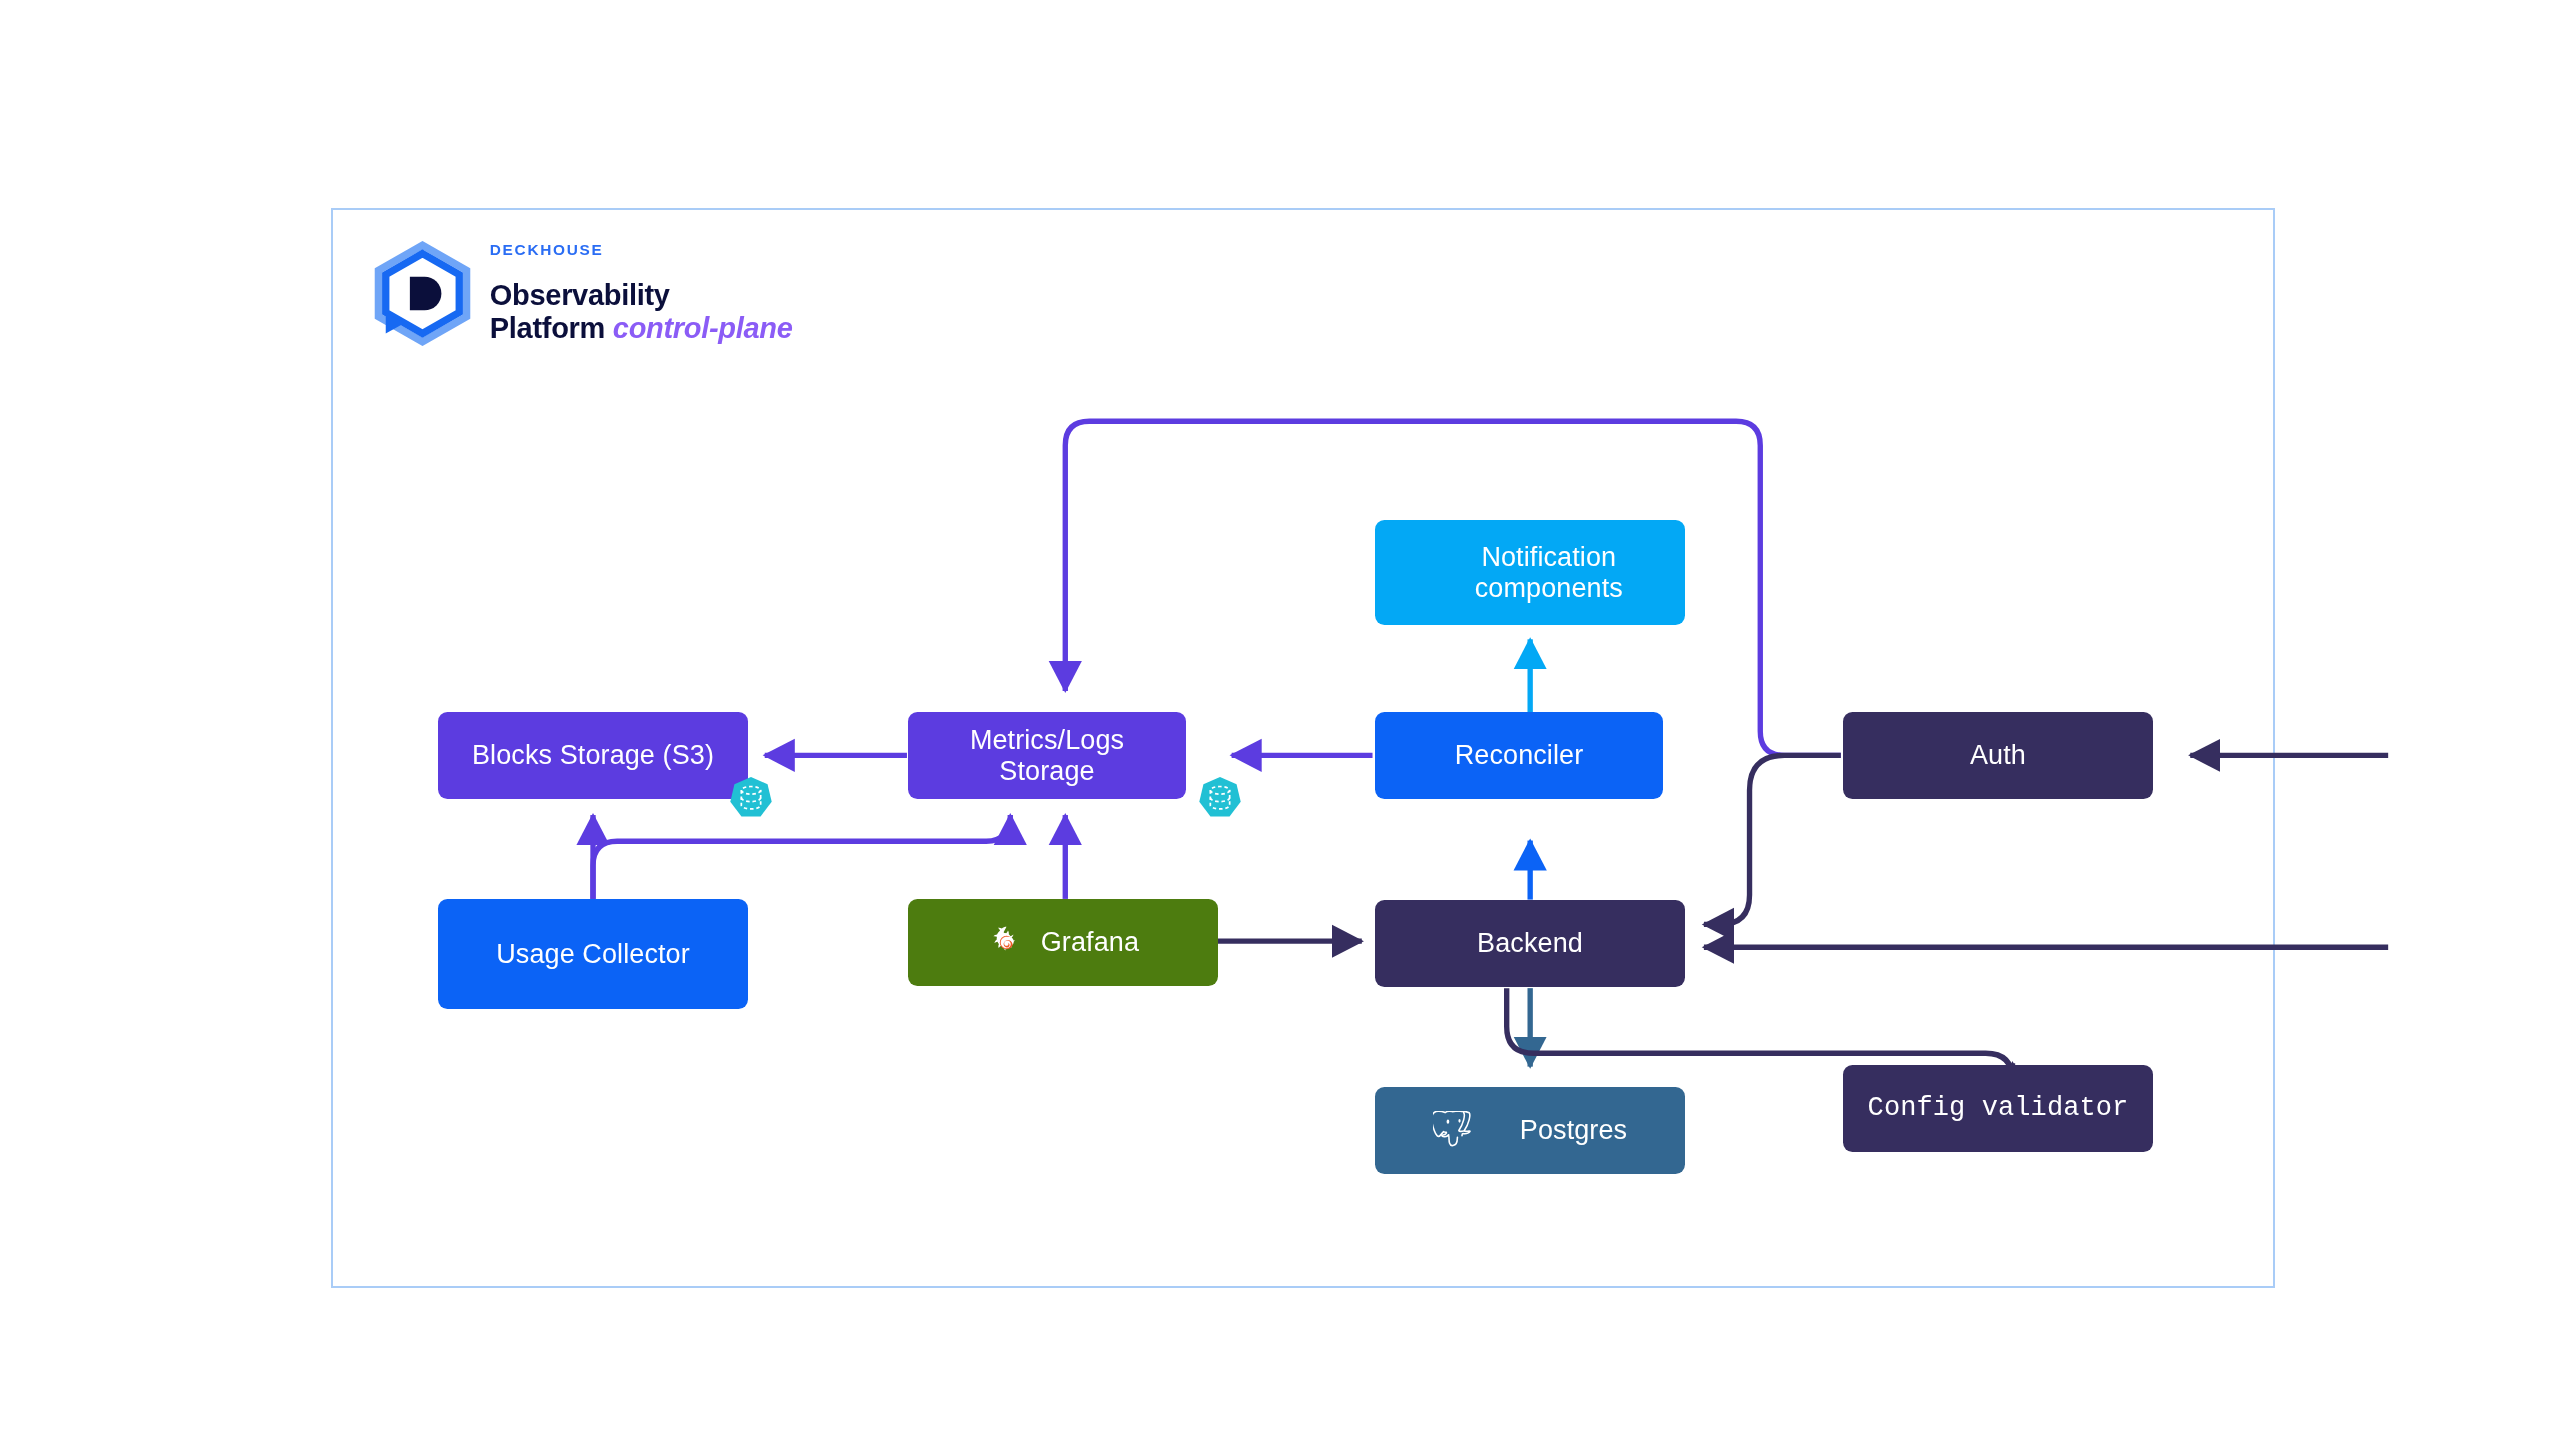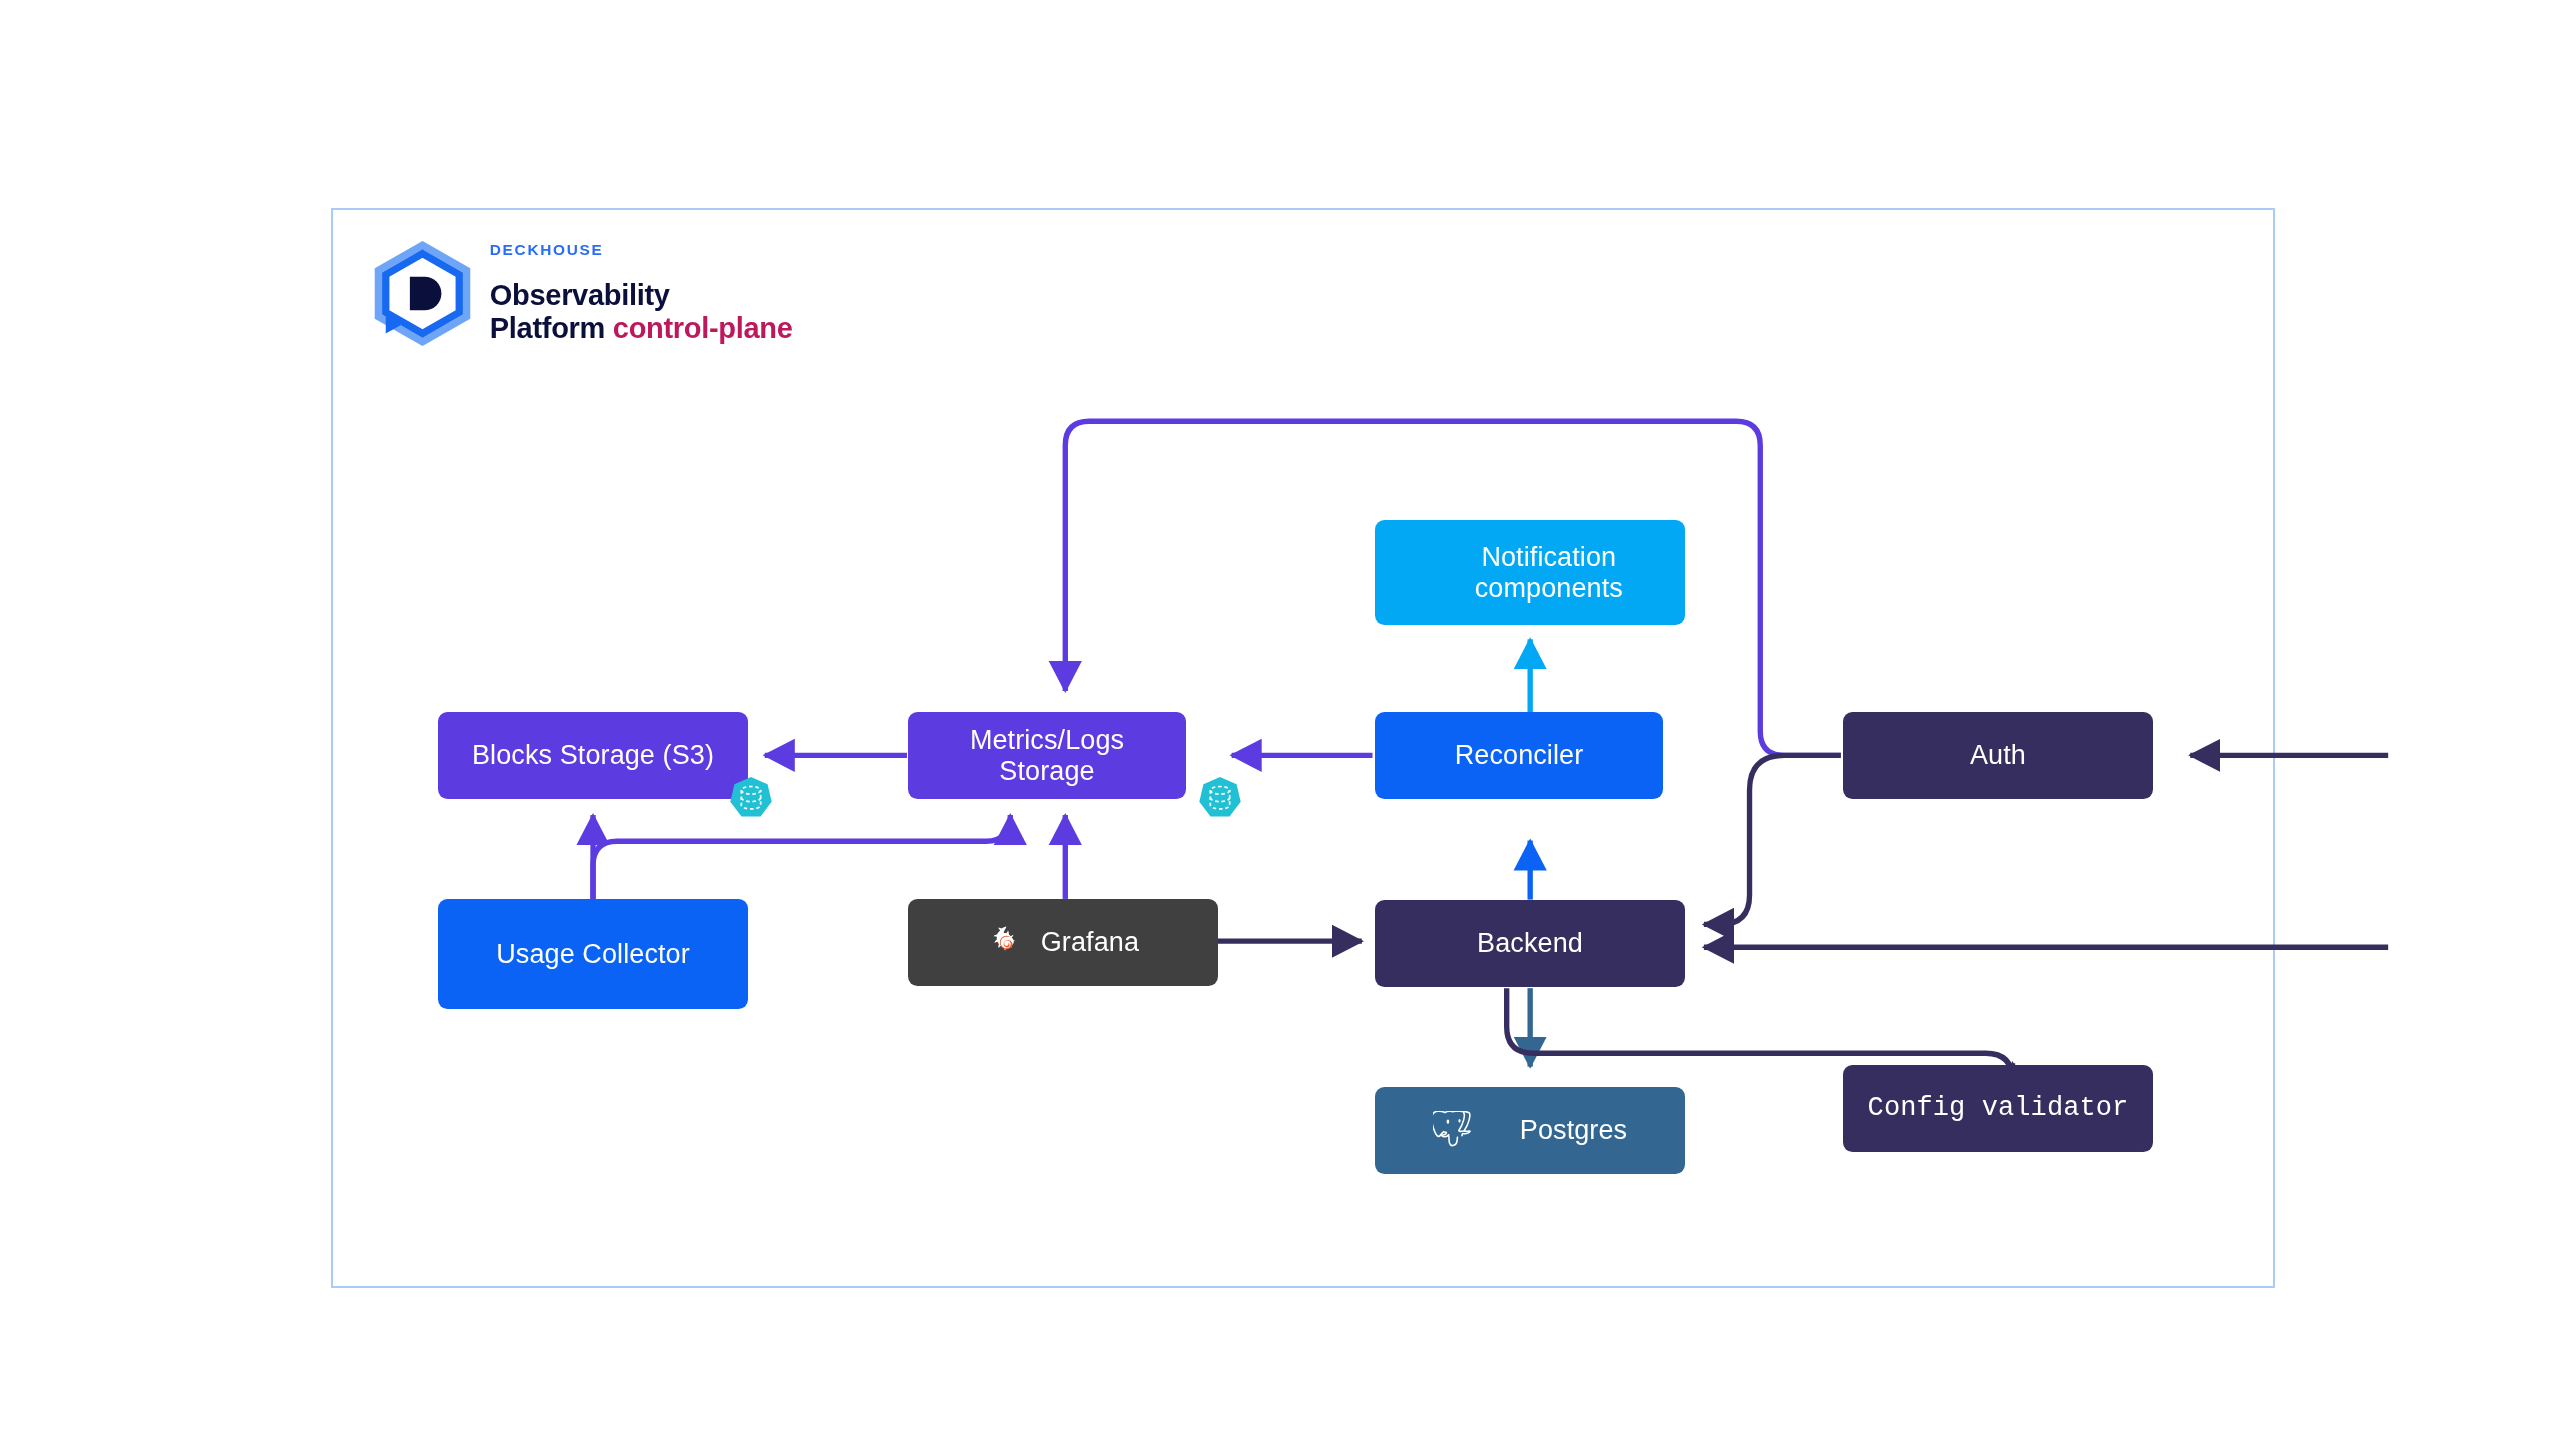--- a/index.html
+++ b/index.html
@@ -63,21 +63,21 @@
     color: #2a6df4;
     margin-bottom: 22px;
   }
   .logo-main {
     font-size: 29px;
     font-weight: 700;
     color: #0b0f3b;
     letter-spacing: -0.3px;
     line-height: 1.13;
   }
-  .logo-main .accent { color: #be185d; }
+  .logo-main .accent { color: #8b5cf6; font-style: italic; }
 
   
   #wires {
     position: absolute;
     left: 0; top: 0;
     width: 2576px;
     height: 1449px;
     pointer-events: none;
   }
 
@@ -107,21 +107,21 @@
     width: 39px;
     height: 39px;
     flex: 0 0 auto;
     display: block;
   }
 
   
   .c-violet   { background: #5c3ce0; }
   .c-blue     { background: #0b63f6; }
   .c-skyblue  { background: #03a8f5; }
-  .c-orange   { background: #404040; }
+  .c-orange   { background: #4d7c0f; }
   .c-navy     { background: #362e5f; }
   .c-steel    { background: #336791; }
 
   
   .k8s-badge {
     position: absolute;
     width: 46px;
     height: 46px;
     z-index: 5;
   }

